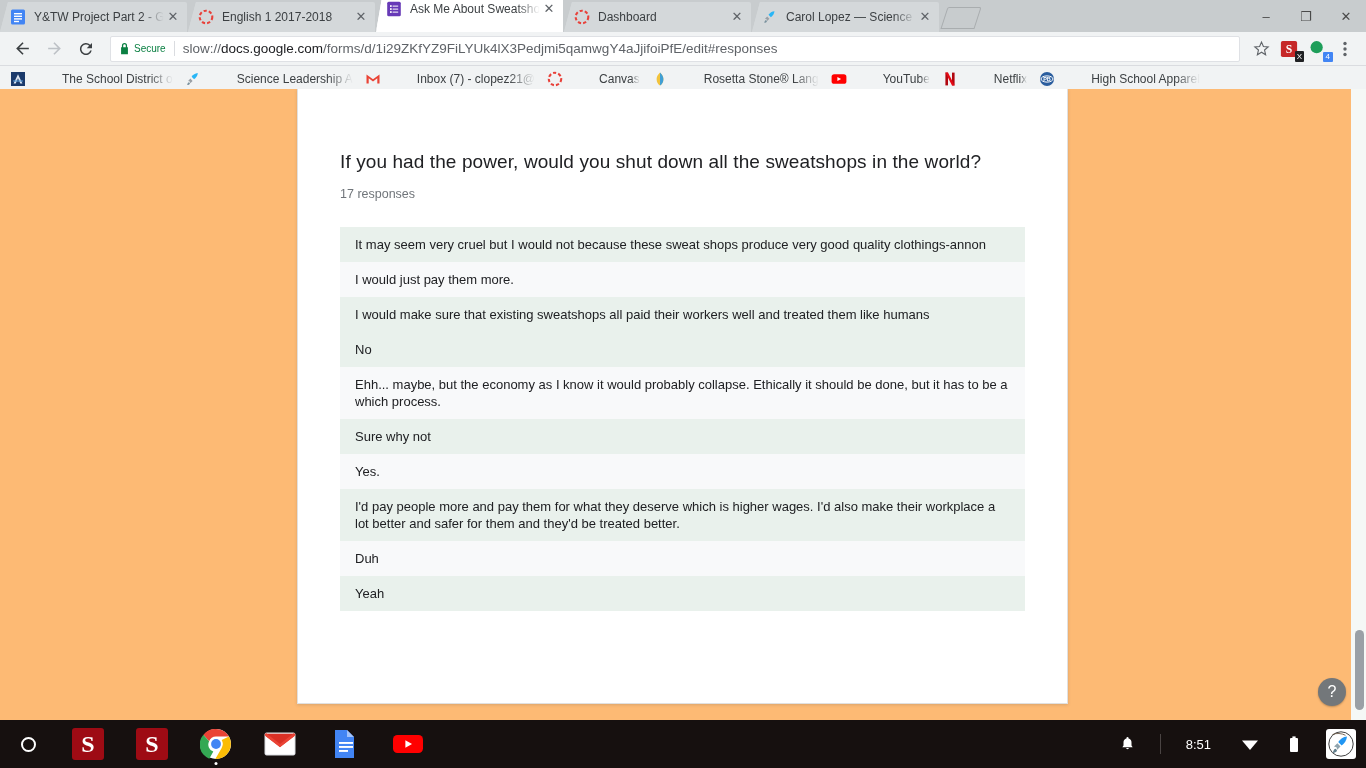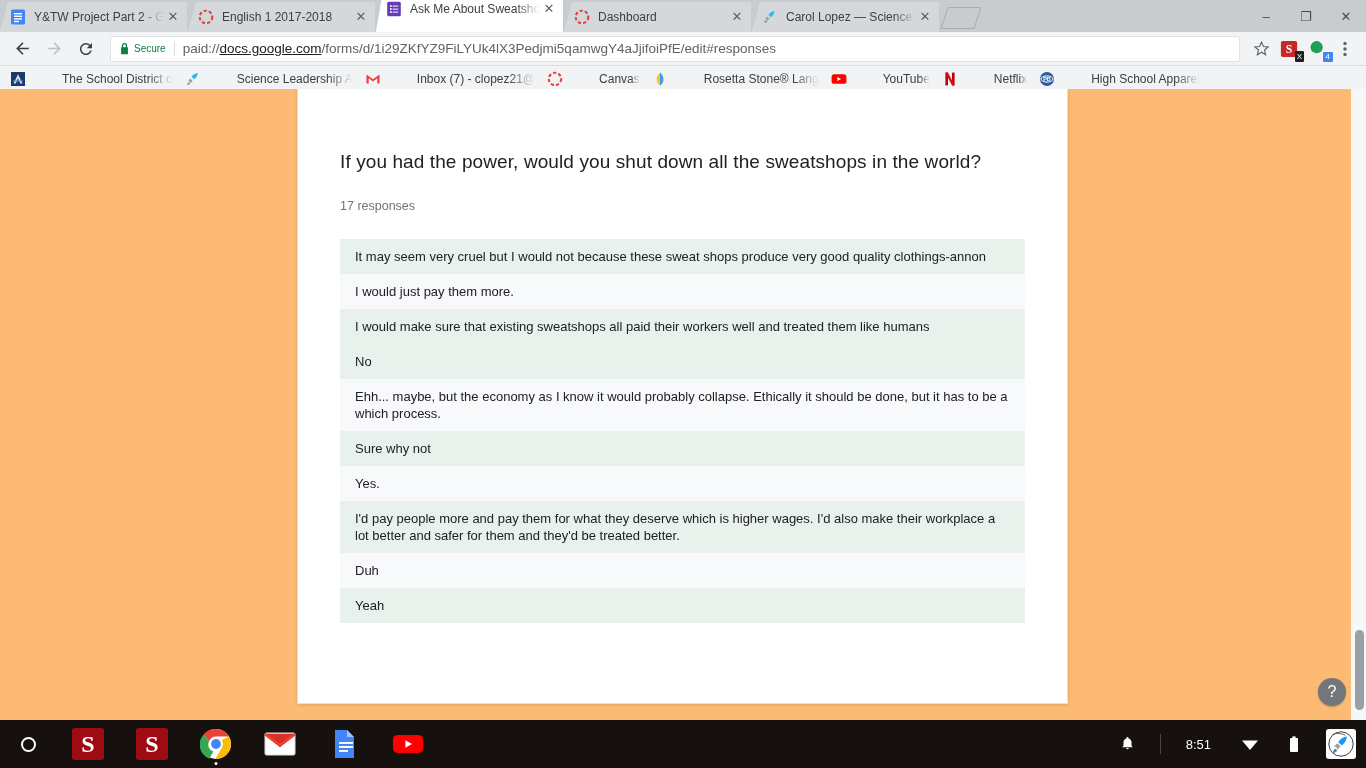--- a/index.html
+++ b/index.html
@@ -73,21 +73,21 @@
   .omnibox {
     flex:1 1 auto; height:26px; background:#fff; border:1px solid #dfe1e5; border-radius:2px;
     display:flex; align-items:center; padding:0 8px; margin:0 6px;
     font-size:13.5px; overflow:hidden;
   }
   .lock { width:10px; height:11px; position:relative; margin-right:5px; flex:0 0 10px; }
   .secure-txt { color:#0b8043; font-size:10px; margin-right:8px; white-space:nowrap; }
   .vdiv { width:1px; height:15px; background:#dadce0; margin-right:8px; flex:0 0 1px; }
   .url { white-space:nowrap; overflow:hidden; }
   .url .sch { color:#5f6368; }
-  .url .host { color:#202124;text-decoration:underline; }
+  .url .host { color:#202124; }
   .url .path { color:#5f6368; }
   .tb-icon { width:26px; height:26px; display:flex; align-items:center; justify-content:center;
              margin-left:2px; cursor:pointer; position:relative; flex:0 0 26px; }
 
   
   .bookmarks {
     height:26px; background:#f1f3f4; display:flex; align-items:center; padding:0 6px;
     border-bottom:1px solid #dadce0; overflow:hidden;
   }
   .bm { display:flex; align-items:center; height:22px; padding:0 8px 0 4px; cursor:pointer; flex:0 0 auto; }
@@ -107,21 +107,21 @@
   .card {
     position:absolute; left:297px; top:0px; width:771px; min-height:615px;
     background:#fff; border:1px solid #e0e0e0; border-top:none;
     box-shadow:0 1px 3px rgba(60,64,67,.18);
   }
   .card-inner { padding: 60px 42px 0 42px; }
   .q-title {
     font-size:19px; color:#202124; font-weight:400; letter-spacing:.1px;
     line-height:26px;
   }
-  .q-sub { font-size:12.5px; color:#70757a; margin-top:24px; }
+  .q-sub { font-size:12.5px; color:#70757a; margin-top:12px; }
 
   .resp-list { margin-top:26px; border:0; }
   .resp-row {
     padding:9px 15px; font-size:13px; color:#202124; line-height:17px;
   }
   .resp-row.alt { background:#e9f1ec; }
   .resp-row.norm { background:#f8f9fa; }
 
   .help-btn {
     position:absolute; right:20px; bottom:14px;
@@ -256,21 +256,21 @@
     </div>
 
     <div class="omnibox">
       <span class="lock">
         <svg width="11" height="12" viewBox="0 0 12 14">
           <path d="M6 0a3 3 0 0 0-3 3v2H2v8h8V5H9V3a3 3 0 0 0-3-3zm0 1.6A1.5 1.5 0 0 1 7.5 3v2h-3V3A1.5 1.5 0 0 1 6 1.6z" fill="#0b8043"></path>
         </svg>
       </span>
       <span class="secure-txt">Secure</span>
       <span class="vdiv"></span>
-      <span class="url"><span class="sch">paid://</span><span class="host">docs.google.com</span><span class="path">/forms/d/1i29ZKfYZ9FiLYUk4lX3Pedjmi5qamwgY4aJjifoiPfE/edit#responses</span></span>
+      <span class="url"><span class="sch">slow://</span><span class="host">docs.google.com</span><span class="path">/forms/d/1i29ZKfYZ9FiLYUk4lX3Pedjmi5qamwgY4aJjifoiPfE/edit#responses</span></span>
     </div>
 
     <div class="tb-icon">
       <svg width="17" height="17" viewBox="0 0 24 24">
           <path d="M12 17.3 6.2 20.8l1.5-6.6-5.1-4.4 6.7-.6L12 3l2.7 6.2 6.7.6-5.1 4.4 1.5 6.6z" fill="none" stroke="#5f6368" stroke-width="1.6"></path>
         </svg>
     </div>
     <div class="tb-icon">
       <svg width="18" height="18" viewBox="0 0 20 20">
         <rect x="1" y="1" width="18" height="18" rx="2" fill="#c62828"></rect>

